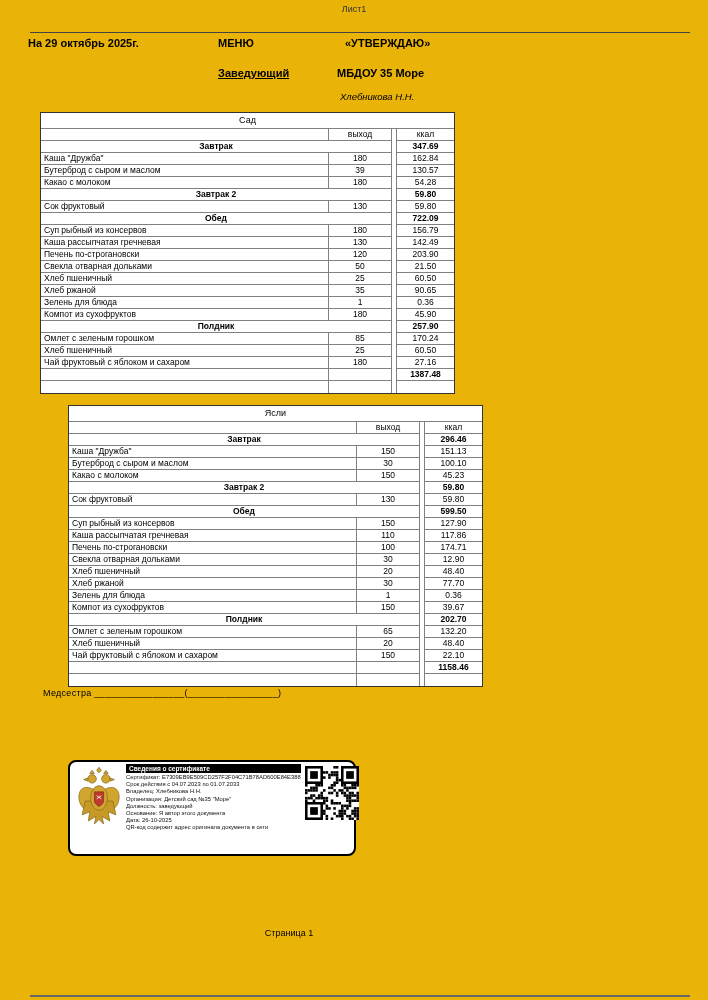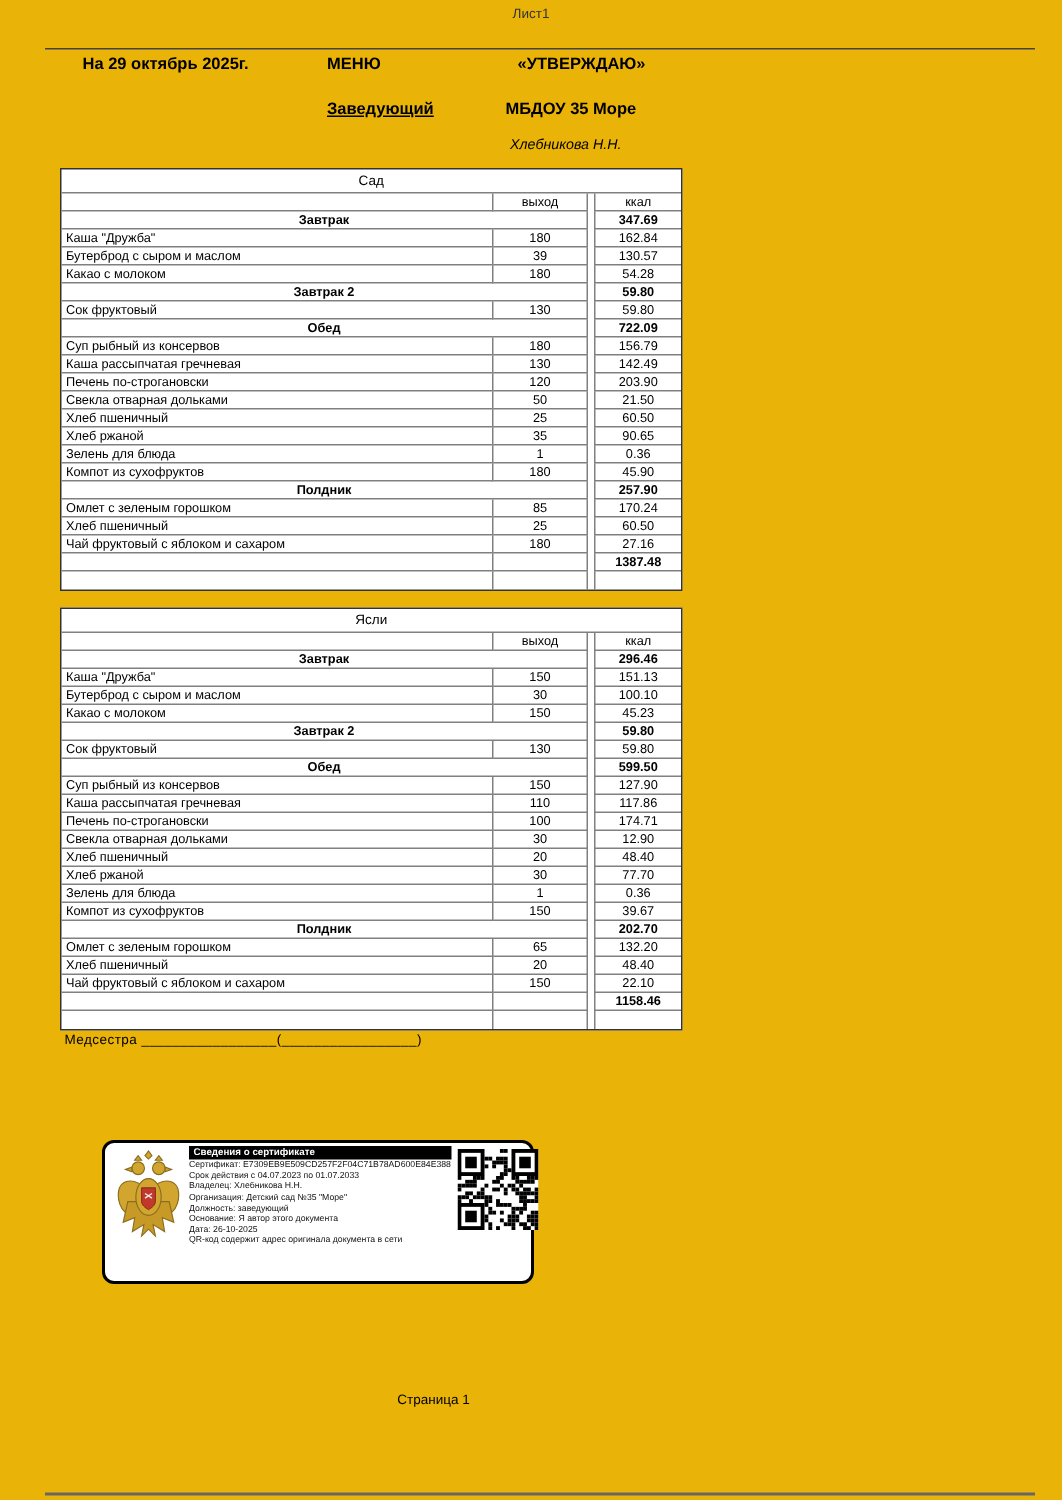--- a/index.html
+++ b/index.html
@@ -6,30 +6,30 @@
   .page{
     position:relative;width:708px;height:1000px;background:#eab308;
     font-family:"Liberation Sans",sans-serif;color:#000;overflow:hidden;
   }
   .abs{position:absolute;}
   .sheet-label{top:4px;left:0;width:708px;text-align:center;font-size:9px;color:#333;}
   .rule{height:0;border-top:1px solid #3a3a3a;}
   .rule-top{left:30px;width:660px;top:32px;border-top-width:1.5px;border-top-color:#444;}
   .rule-bottom{left:30px;width:660px;top:995px;border-top-width:2px;border-top-color:#666;}
   .hbold{font-size:11px;font-weight:bold;white-space:nowrap;}
-  .h-date{left:55px;top:37px;}
+  .h-date{left:28px;top:37px;}
   .h-menu{left:218px;top:37px;}
   .h-approve{left:345px;top:37px;}
   .h-position{left:218px;top:67px;text-decoration:underline;}
   .h-org{left:337px;top:67px;}
   .h-signer{left:340px;top:91px;font-size:9.5px;font-style:italic;white-space:nowrap;}
 
   .menu-table{left:40px;width:413px;border:1px solid #333;background:#fff;}
   .t1{top:112px;}
-  .t2{top:405px;}
+  .t2{top:405px;margin-left:28px;}
   .trow{display:grid;grid-template-columns:288px 63px 4px 58px;height:12px;line-height:11px;font-size:8.5px;}
   .ttitle{display:block;height:15px;line-height:15px;text-align:center;font-size:9px;border-bottom:1px solid #808080;}
   .c{overflow:hidden;white-space:nowrap;}
   .c.name{border-right:1px solid #808080;border-bottom:1px solid #808080;padding-left:3px;text-align:left;}
   .c.out{border-right:1px solid #808080;border-bottom:1px solid #808080;text-align:center;}
   .c.gap{border:none;}
   .c.kcal{border-left:1px solid #808080;border-bottom:1px solid #808080;text-align:center;}
   .c.merged{grid-column:1/3;text-align:center;border-right:1px solid #808080;border-bottom:1px solid #808080;}
   .bold{font-weight:bold;}
   .trow:last-child .c{border-bottom:none;}

